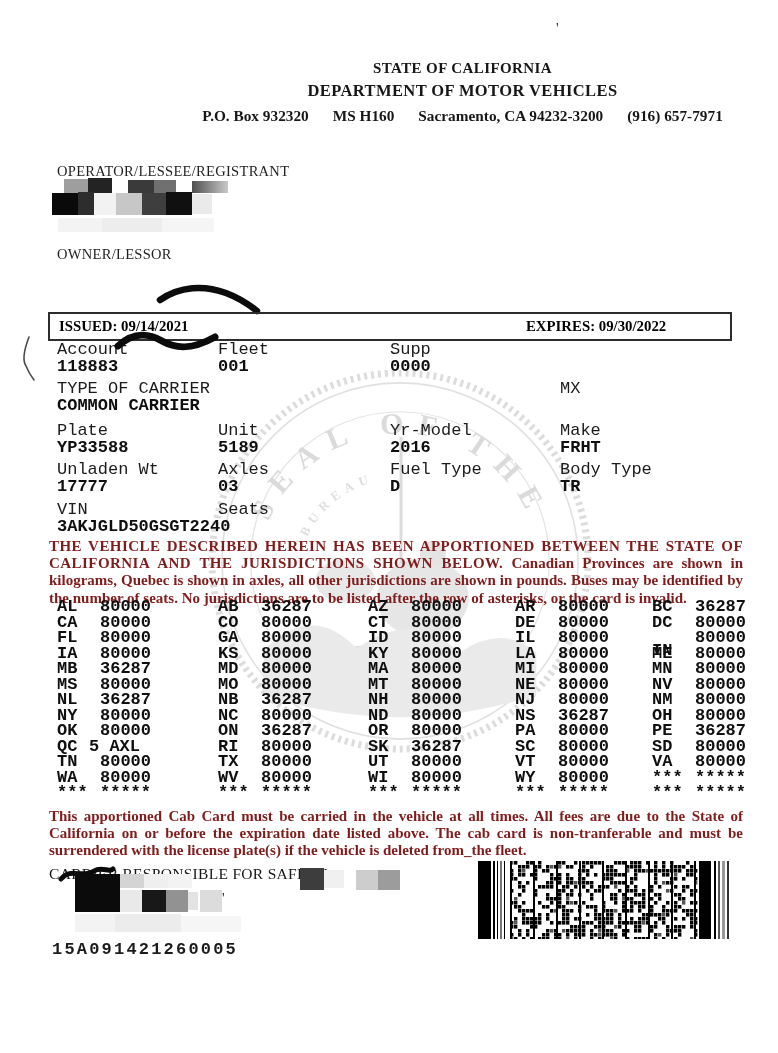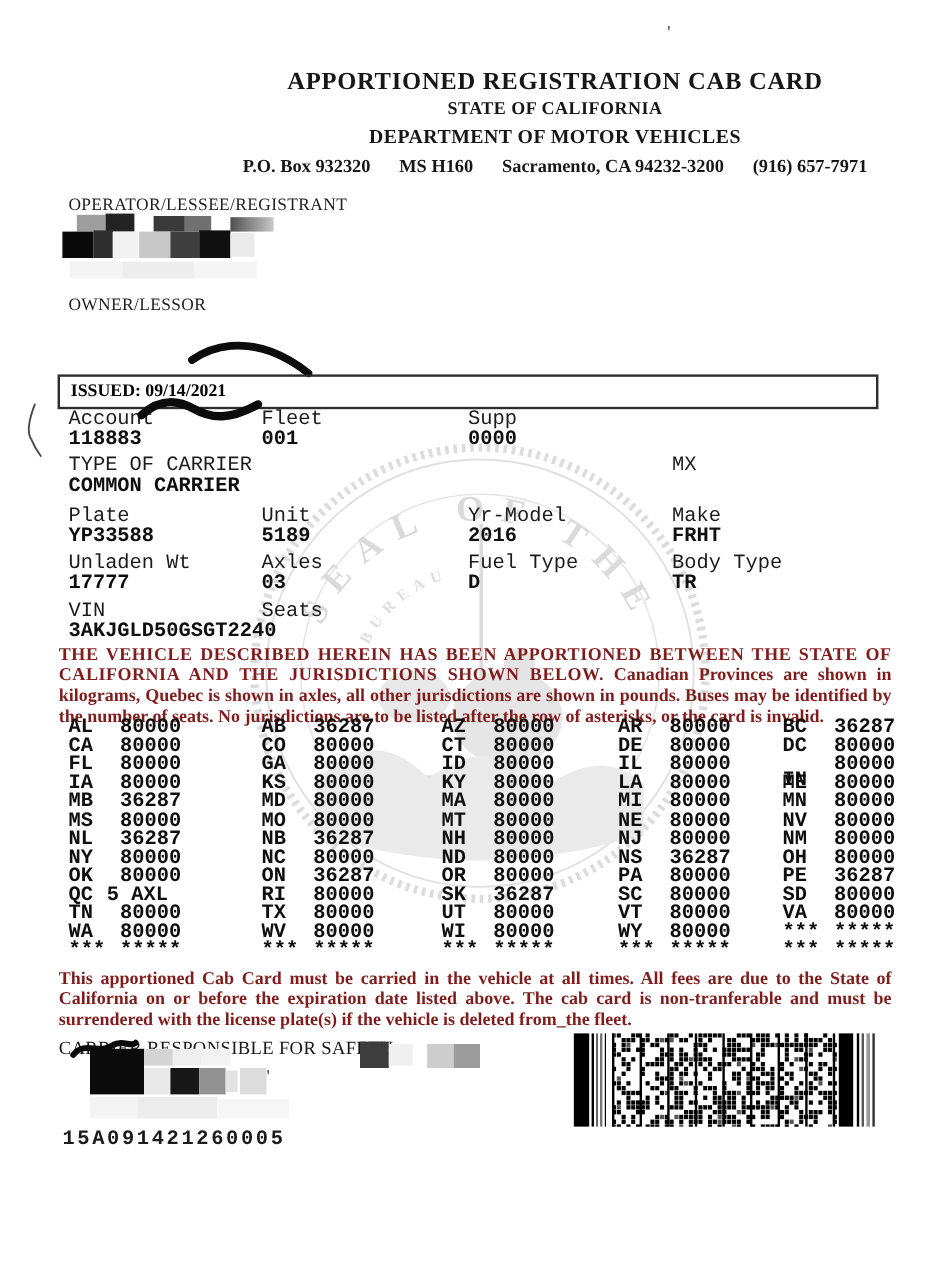--- a/index.html
+++ b/index.html
@@ -64,21 +64,20 @@
     <line x1="196" y1="70" x2="196" y2="332" stroke="#aaaaaa" stroke-width="3"></line>
     <ellipse cx="218" cy="232" rx="46" ry="40" fill="#c4c4c4"></ellipse>
     <circle cx="228" cy="188" r="13" fill="#c0c0c0"></circle>
     <ellipse cx="160" cy="300" rx="58" ry="20" fill="#bcbcbc"></ellipse>
     <path d="M58,285 Q105,235 152,283 Q205,243 255,287 Q298,258 332,287 L332,330 Q260,352 195,352 Q128,352 58,330 Z" fill="#cfcfcf"></path>
     <ellipse cx="140" cy="215" rx="30" ry="22" fill="#cacaca"></ellipse>
   </svg>
 
 
   <div class="abs hdr-text">
-    <div class="hdr-title">APPORTIONED REGISTRATION CAB CARD</div>
     <div class="hdr-sub1">STATE OF CALIFORNIA</div>
     <div class="hdr-sub2">DEPARTMENT OF MOTOR VEHICLES</div>
     <div class="hdr-addr">
       <span>P.O. Box 932320</span>
       <span>MS H160</span>
       <span>Sacramento, CA 94232-3200</span>
       <span>(916) 657-7971</span>
     </div>
   </div>
 
@@ -105,20 +104,21 @@
   </div>
 
   <span class="abs serif lbl-serif" style="left:57px;top:246px;">OWNER/LESSOR</span>
 
   <svg class="abs" style="left:152px;top:281px;" width="120" height="34">
     <path d="M8,19 C28,5 52,4 74,12 C90,18 100,26 105,30" fill="none" stroke="#0c0c0c" stroke-width="6.5" stroke-linecap="round"></path>
   </svg>
 
   <div class="abs vbox">
     <span style="left:9px;">ISSUED: 09/14/2021</span>
+    <span style="left:476px;">EXPIRES: 09/30/2022</span>
   </div>
 
   <svg class="abs" style="left:14px;top:334px;" width="24" height="50">
     <path d="M15,3 C10,16 8,26 12,32 C14,37 17,42 20,46" fill="none" stroke="#4a4a4a" stroke-width="1.6" stroke-linecap="round"></path>
   </svg>
 
   <span class="abs mono" style="left:57px;top:342px;">Account</span>
   <span class="abs mono" style="left:218px;top:342px;">Fleet</span>
   <span class="abs mono" style="left:390px;top:342px;">Supp</span>
   <span class="abs mono monob" style="left:57px;top:359px;">118883</span>

